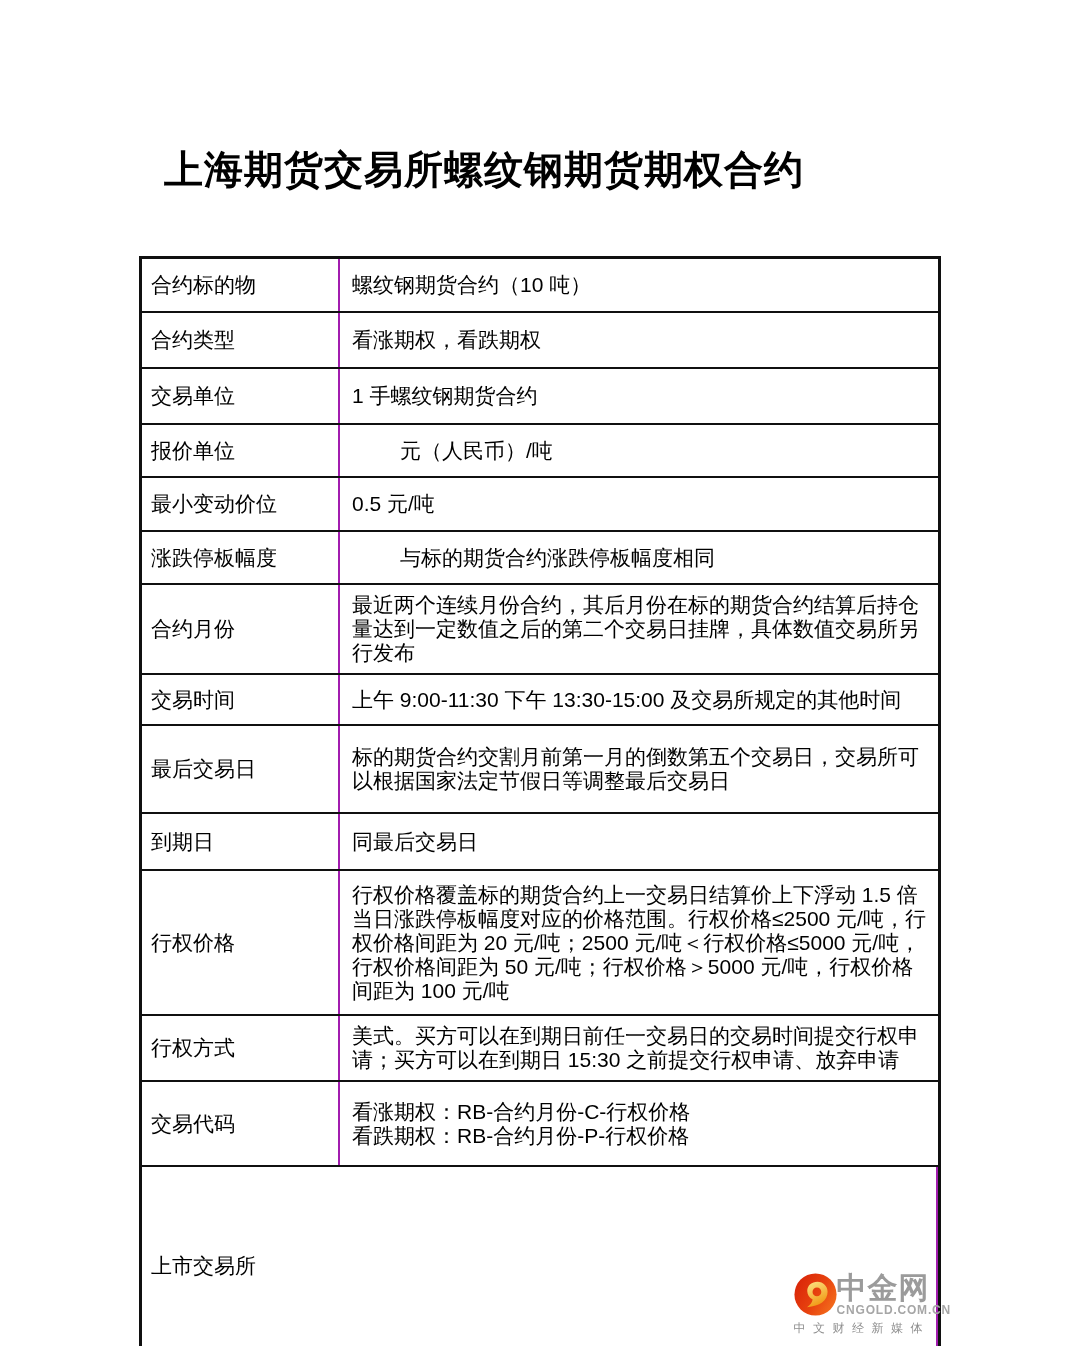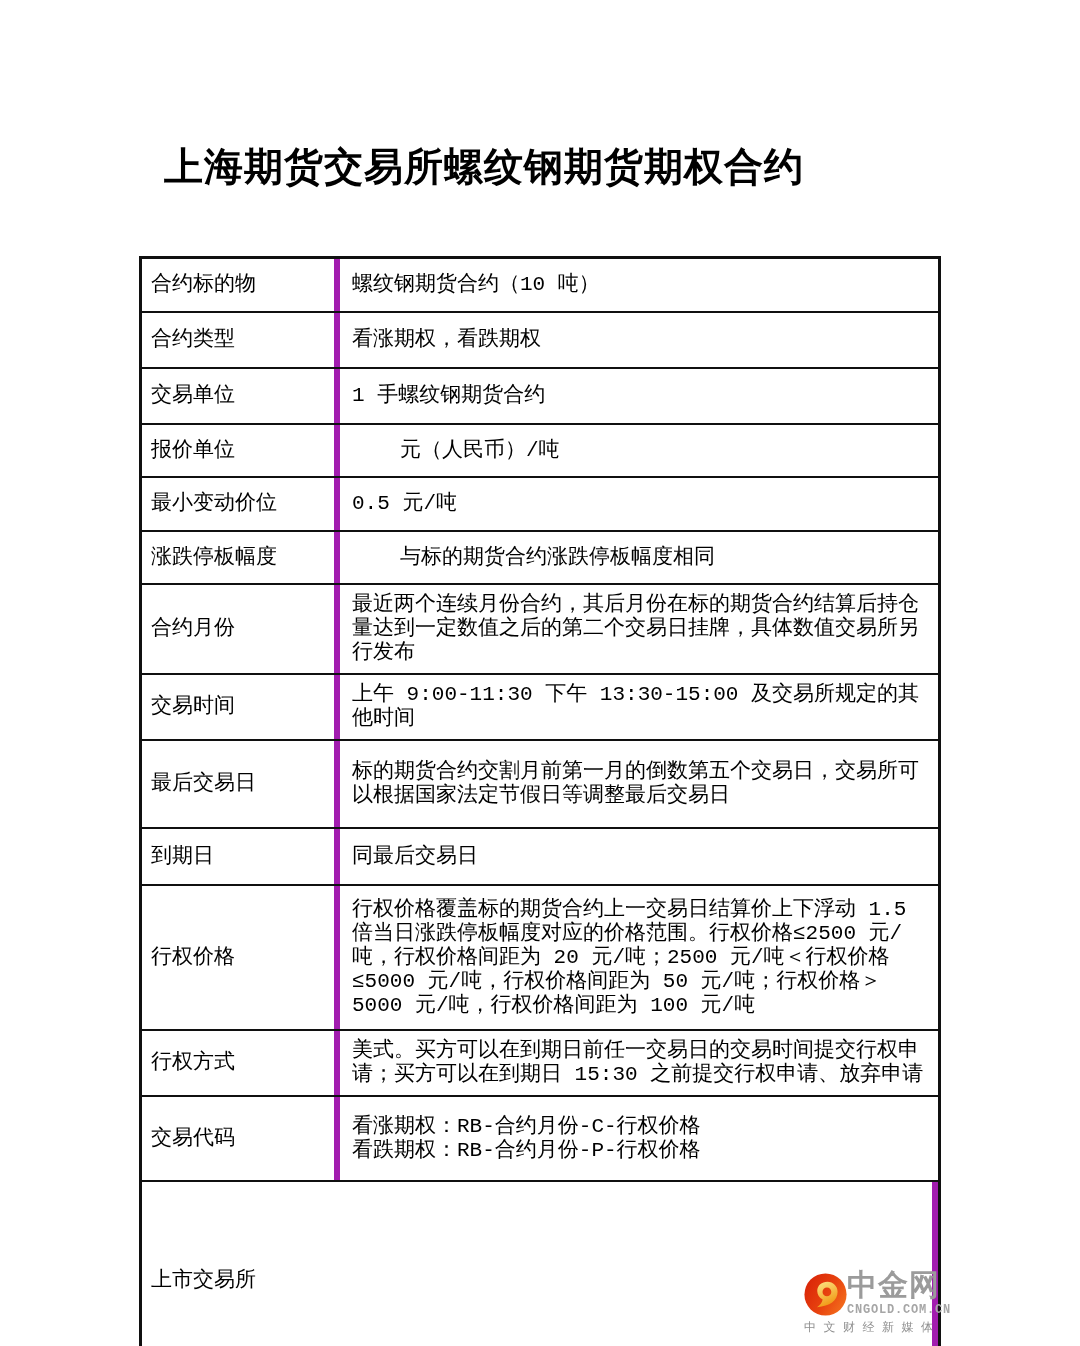--- a/index.html
+++ b/index.html
@@ -1,18 +1,18 @@
 <!DOCTYPE html>
 <html><head>
 <meta charset="utf-8">
 <style>
   html,body{margin:0;padding:0;background:#ffffff;}
   .page{
     position:relative;width:968px;height:1346px;background:#ffffff;overflow:hidden;
-    font-family:Liberation Mono, monospace;color:#000;
+    font-family:Liberation Sans, sans-serif;color:#000;
   }
   .page-title{
     margin:0;padding-top:147px;text-align:center;
     font-size:39px;line-height:46px;font-weight:700;letter-spacing:1px;color:#000;
   }
   .spec-table{
     position:absolute;left:139px;top:256px;width:802px;
     border:3px solid #101010;box-sizing:border-box;background:#fff;
   }
   .row{display:flex;align-items:stretch;min-height:52px;}
@@ -21,21 +21,21 @@
   .row:nth-child(4),.row:nth-child(6){min-height:51px;gap:48px;}
   .row:nth-child(7){min-height:87px;}
   .row:nth-child(8){min-height:49px;}
   .row:nth-child(9){min-height:86px;}
   .row:nth-child(10){min-height:55px;}
   .row:nth-child(11){min-height:143px;}
   .row:nth-child(12){min-height:60px;}
   .row:nth-child(13){min-height:83px;}
   .row:nth-child(14){min-height:58px;flex-direction:column;}
   .cell{display:flex;align-items:center;box-sizing:border-box;font-size:21px;line-height:24px;}
-  .cell.label{flex:0 0 198px;border-right:6px solid #a21caf;padding:8px 6px 8px 9px;}
+  .cell.label{flex:0 0 198px;border-right:2px solid #a21caf;padding:8px 6px 8px 9px;}
   .cell.value{flex:1 1 auto;padding:8px 12px 8px 12px;white-space:pre-wrap;word-break:break-word;}
   .logo{position:absolute;right:17px;bottom:11px;}
   .logo-top{display:flex;align-items:center;gap:0;}
   .logo-icon{width:43px;height:43px;display:block;flex:0 0 auto;}
   .logo-brand{font-size:30px;line-height:31px;font-weight:700;color:#9b9b9b;letter-spacing:1px;}
   .logo-domain{font-size:12px;line-height:13px;font-weight:700;color:#a6a6a6;letter-spacing:0.8px;margin-top:1px;}
   .logo-tagline{margin-top:4px;font-size:12px;line-height:14px;color:#8f8f8f;letter-spacing:7.5px;white-space:nowrap;}
 </style>
 </head>
 <body>

